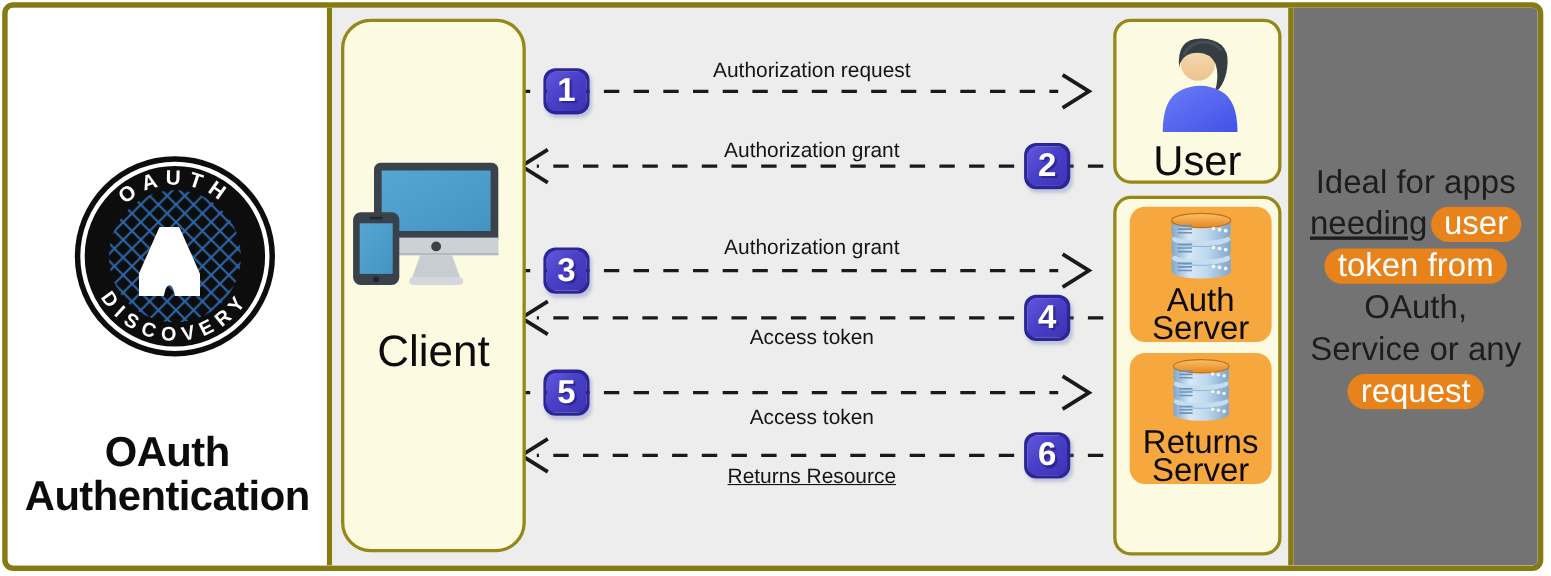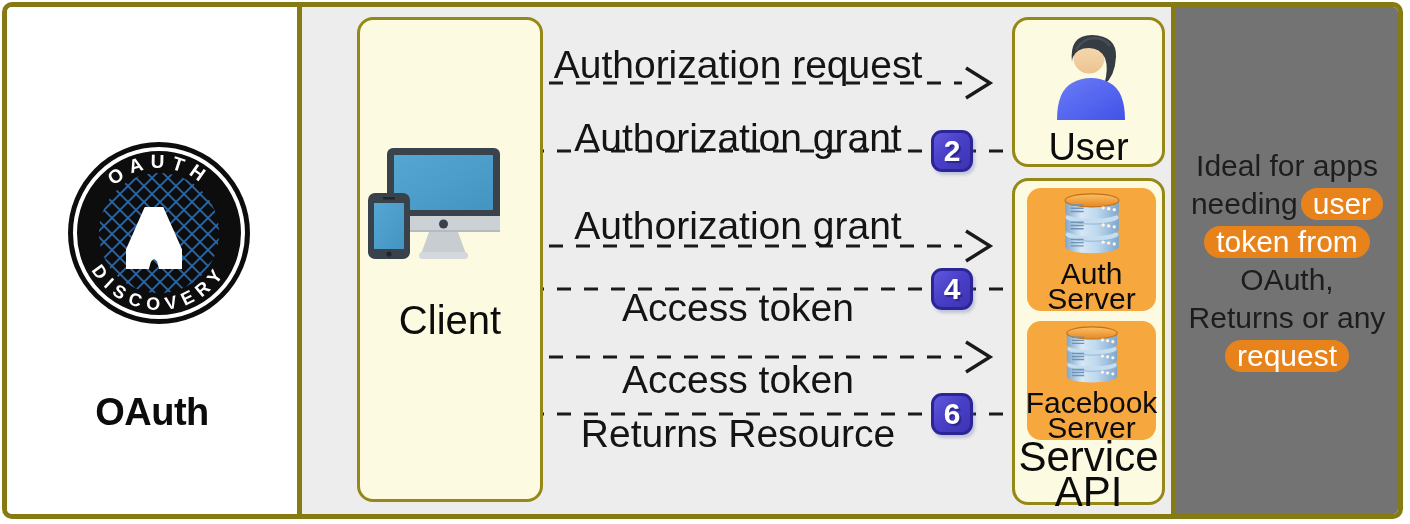--- a/index.html
+++ b/index.html
@@ -11,57 +11,57 @@
 
   
   .brand-panel{position:relative;width:290px;flex:0 0 290px;background:#ffffff;}
   .brand-logo{position:absolute;left:57px;top:131px;}
   .brand-title{position:absolute;left:0;top:385px;width:100%;text-align:center;
                font-size:38px;font-weight:bold;color:#0c0c0c;line-height:40px;letter-spacing:-0.5px;}
 
   
   .diagram-panel{position:relative;flex:1 1 auto;background:#ededed;}
   .entity-box{position:absolute;box-sizing:border-box;background:#fcfae0;border:3px solid #968818;}
-  .client-box{left:8px;top:10px;width:186px;height:485px;border-radius:16px;margin-left:47px;}
+  .client-box{left:8px;top:10px;width:168px;height:485px;border-radius:27px;}
   .user-box{left:710px;top:10px;width:153px;height:150px;border-radius:16px;}
   .service-box{left:710px;top:171px;width:153px;height:327px;border-radius:16px;}
   .client-icon{position:absolute;left:7px;top:126px;}
   .client-label{position:absolute;left:0;top:280px;width:100%;text-align:center;
                 font-size:40px;color:#0c0c0c;line-height:40px;}
   .user-icon{position:absolute;left:28px;top:8px;}
   .user-label{position:absolute;left:0;top:108px;width:100%;text-align:center;
               font-size:38px;color:#0c0c0c;line-height:38px;}
   .server-chip{position:absolute;left:12px;width:129px;background:#f6a73e;border-radius:14px;
                display:flex;flex-direction:column;align-items:center;}
   .auth-chip{top:7px;height:123px;}
   .resource-chip{top:140px;height:119px;}
   .server-chip .db-icon{margin-top:5px;}
   .server-chip .chip-label{font-size:30px;color:#0c0c0c;line-height:25px;text-align:center;margin-top:4px;}
   .service-label{position:absolute;left:0;top:258px;width:100%;text-align:center;
                  font-size:42px;color:#0c0c0c;line-height:35px;}
   .flow-layer{position:absolute;left:0;top:0;}
-  .flow-label{position:absolute;left:176px;width:520px;text-align:center;font-size:39px;
+  .flow-label{position:absolute;left:176px;width:520px;text-align:center;font-size:19px;
               color:#141414;line-height:29px;}
-  .fl1{top:43px;} .fl2{top:116px;} .fl3{top:204px;} .fl4{top:286px;} .fl5{top:358px;} .fl6{top:412px;}
+  .fl1{top:43px;} .fl2{top:116px;} .fl3{top:204px;} .fl4{top:286px;} .fl5{top:358px;} .fl6{top:412px;text-decoration:underline;}
   .flow-badge{position:absolute;width:42px;height:42px;box-sizing:border-box;border-radius:11px;
               border:3px solid #2b2596;background:linear-gradient(135deg,#6058dd 0%,#4a40c8 45%,#3d33b2 100%);
               color:#ffffff;font-size:30px;font-weight:bold;text-align:center;line-height:36px;
               text-shadow:2px 2px 1px rgba(25,20,110,0.55);
               box-shadow:2px 3px 3px rgba(110,120,180,0.35);}
   .fb1{left:192px;top:55px;} .fb2{left:629px;top:123px;}
   .fb3{left:192px;top:218px;} .fb4{left:629px;top:261px;}
   .fb5{left:192px;top:329px;} .fb6{left:629px;top:386px;}
 
   
   .note-panel{position:relative;width:222px;flex:0 0 222px;background:#737373;
               display:flex;flex-direction:column;align-items:center;justify-content:center;}
   .note-line{font-size:30px;color:#1d1d1d;line-height:38px;text-align:center;white-space:nowrap;}
   .hl-pill{display:inline-block;background:#e8831b;color:#ffffff;border-radius:17px;
            padding:0 12px;line-height:32px;}
-  .note-line .lead{margin-right:3px;}
+  .note-line .lead{margin-right:3px;text-decoration:underline;}
 </style>
 </head>
 <body>
 
 <div class="stage">
   <div class="frame">
 
     <div class="brand-panel">
       <svg class="brand-logo" width="190" height="190" viewBox="0 0 190 190">
         <defs>
@@ -84,20 +84,21 @@
         <path id="lp-bot" d="M18.6,104.4 A77,77 0 0 0 171.4,104.4" fill="none"></path>
         <text font-size="19" font-weight="bold" fill="#ffffff" letter-spacing="6.5" font-family="Liberation Sans, sans-serif">
           <textPath href="#lp-top" startOffset="50%" text-anchor="middle">OAUTH</textPath>
         </text>
         <text font-size="18" font-weight="bold" fill="#ffffff" letter-spacing="6.5" font-family="Liberation Sans, sans-serif">
           <textPath href="#lp-bot" startOffset="50%" text-anchor="middle">DISCOVERY</textPath>
         </text>
       </svg>
       <div class="brand-title">
         <div>OAuth</div>
+        <div>Authentication</div>
       </div>
     </div>
 
     <div class="vdivider"></div>
 
     <div class="diagram-panel">
 
       <svg class="flow-layer" width="869" height="507" viewBox="0 0 869 507">
         <g stroke="#1a1a1a" stroke-width="3" fill="none">
           <g>
@@ -254,36 +255,32 @@
                 <circle cx="54" cy="55" r="1.8"></circle>
               <circle cx="42" cy="34.5" r="1.8"></circle>
                 <circle cx="48" cy="35.5" r="1.8"></circle>
                 <circle cx="54" cy="36.5" r="1.8"></circle>
               <circle cx="42" cy="16" r="1.8"></circle>
                 <circle cx="48" cy="17" r="1.8"></circle>
                 <circle cx="54" cy="18" r="1.8"></circle>
             </g>
           </svg>
           <div class="chip-label">
-            <div>Facebook</div>
+            <div>Returns</div>
             <div>Server</div>
           </div>
-        </div>
-        <div class="service-label">
-          <div>Service</div>
-          <div>API</div>
         </div>
       </div>
     </div>
 
     <div class="vdivider"></div>
 
     <div class="note-panel">
       <div class="note-line">Ideal for apps</div>
       <div class="note-line"><span class="lead">needing</span><span class="hl-pill">user</span></div>
       <div class="note-line"><span class="hl-pill">token from</span></div>
       <div class="note-line">OAuth,</div>
-      <div class="note-line">Returns or any</div>
+      <div class="note-line">Service or any</div>
       <div class="note-line"><span class="hl-pill">request</span></div>
     </div>
 
   </div>
 </div>
 
 </body></html>

